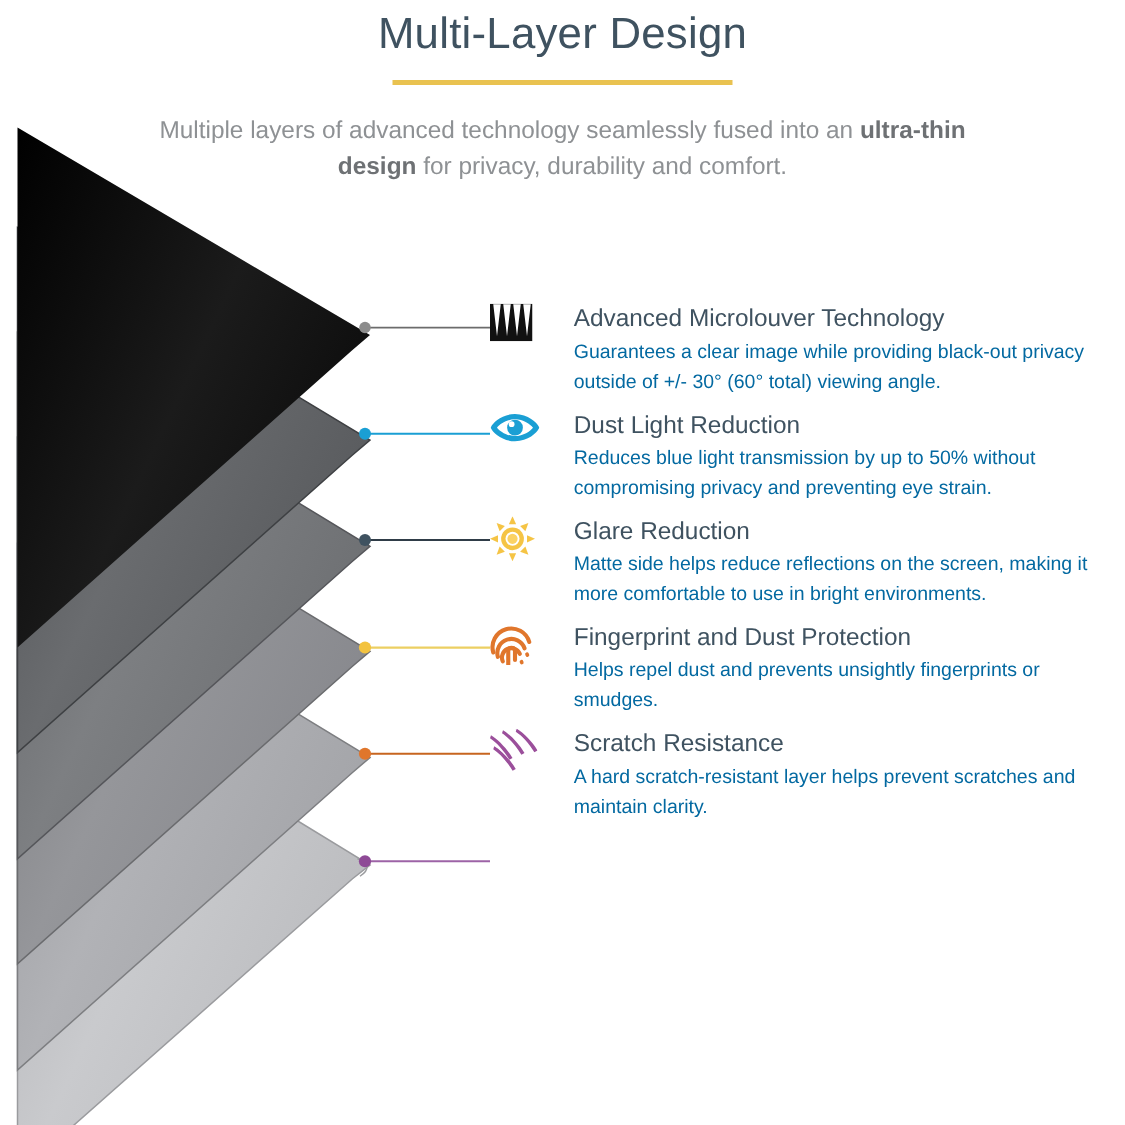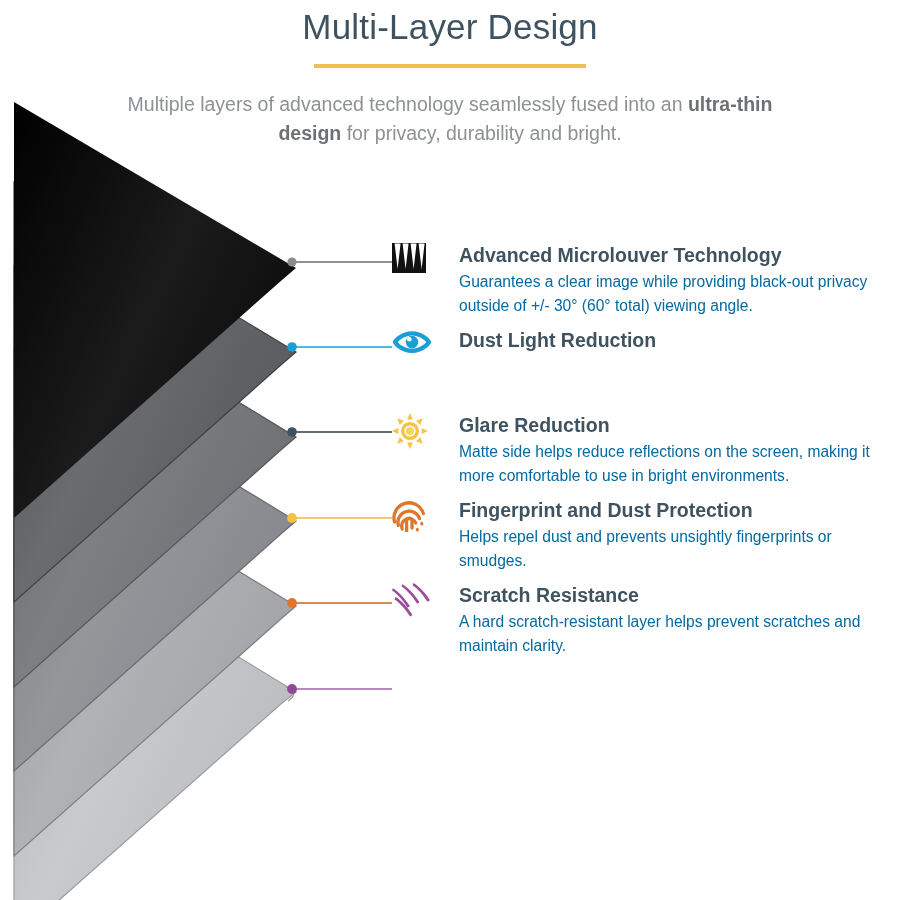--- a/index.html
+++ b/index.html
@@ -56,21 +56,21 @@
     position: absolute;
     left: 0; top: 0;
     width: 52px; height: 42px;
     display: flex; align-items: flex-start; justify-content: flex-start;
   }
   .feature-body { margin-left: 67px; }
   .feature-title {
     font-size: 19.5px;
     color: #3f5260;
     line-height: 25px;
-    font-weight: 700;
+    font-weight: 400;
     white-space: nowrap;
   }
   .feature-desc {
     font-size: 15.6px;
     color: #0369a1;
     line-height: 23.5px;
     margin-top: 2px;
     max-width: 436px;
   }
 </style>
@@ -167,21 +167,21 @@
       <g>
         <line x1="292" y1="689" x2="392" y2="689" stroke="#9d63a6" stroke-width="1.6"></line>
         <circle cx="292" cy="689" r="4.9" fill="#8e4a96"></circle>
       </g>
     </svg>
   </div>
 
   <div id="header">
     <div id="page-title">Multi-Layer Design</div>
     <div id="title-rule"></div>
-    <div id="subtitle"><span>Multiple layers of advanced technology seamlessly fused into an </span><b>ultra-thin design</b><span> for privacy, durability and bright.</span></div>
+    <div id="subtitle"><span>Multiple layers of advanced technology seamlessly fused into an </span><b>ultra-thin design</b><span> for privacy, durability and comfort.</span></div>
   </div>
 
   <div id="features">
 
     <div class="feature">
       <div class="feature-icon">
         <svg width="34" height="30" viewBox="0 0 34 30" xmlns="http://www.w3.org/2000/svg">
           <path d="M0 0 L34 0 L34 30 L0 30 Z
                    M2.6 0.4 L5.6 26 L8.6 0.4 Z
                    M10.6 0.4 L13.6 26 L16.6 0.4 Z
@@ -202,20 +202,21 @@
                    C2.4 18 9.5 25 20 25 C30.5 25 37.6 18 39.1 14.8
                    C39.4 14.3 39.4 13.9 39.1 13.4 C37.6 10.2 30.5 3.2 20 3.2 Z
                    M20 7.4 C26.6 7.4 32.3 11.4 34.4 14.1 C32.3 16.8 26.6 20.8 20 20.8
                    C13.4 20.8 7.7 16.8 5.6 14.1 C7.7 11.4 13.4 7.4 20 7.4 Z" fill="#1a9fd4" fill-rule="evenodd"></path>
           <circle cx="20" cy="14.1" r="6.3" fill="#1a9fd4"></circle>
           <circle cx="17.3" cy="11.3" r="2.3" fill="#ffffff"></circle>
         </svg>
       </div>
       <div class="feature-body">
         <div class="feature-title">Dust Light Reduction</div>
+        <div class="feature-desc">Reduces blue light transmission by up to 50% without compromising privacy and preventing eye strain.</div>
       </div>
     </div>
 
 
     <div class="feature">
       <div class="feature-icon">
         <svg width="36" height="36" viewBox="0 0 36 36" xmlns="http://www.w3.org/2000/svg">
           <g fill="#f5c445">
             <path d="M18 0 L20.9 6.4 L15.1 6.4 Z"></path>
             <path d="M18 36 L15.1 29.6 L20.9 29.6 Z"></path>

